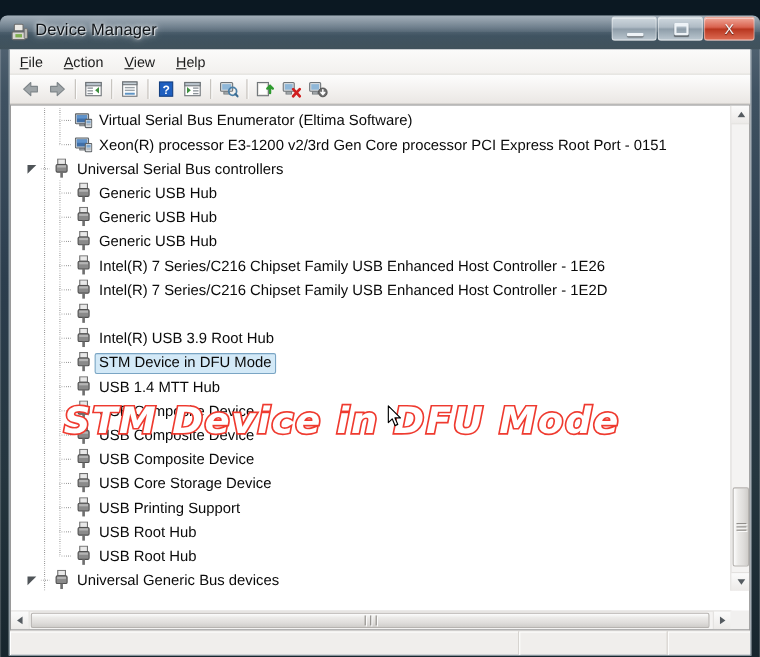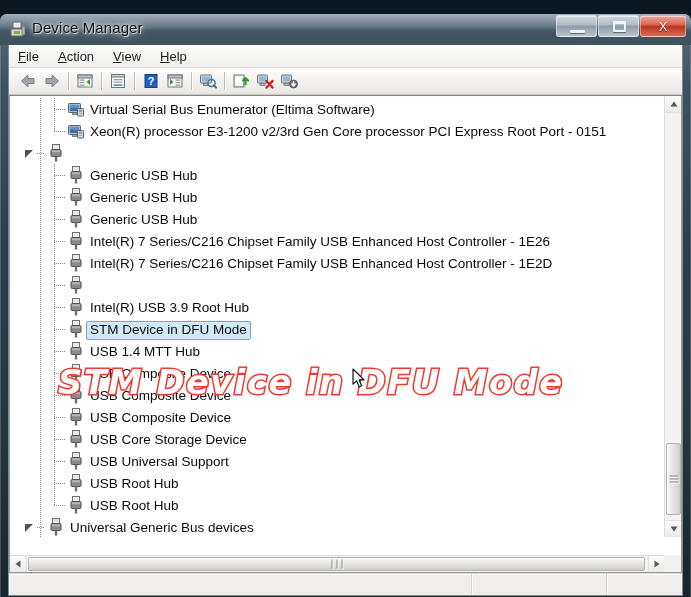--- a/index.html
+++ b/index.html
@@ -493,20 +493,21 @@
                 <div class="guide-h" style="left: 27px; width: 8px;"></div>
               </div>
               <span class="icon-holder">
                 <svg width="14" height="18" viewBox="0 0 14 18">
                   <rect x="3.5" y="0.5" width="7" height="5" fill="#e9e9e9" stroke="#6f6f6f" stroke-width="1"></rect>
                   <rect x="2" y="5.5" width="10" height="7" rx="1.2" fill="#8a8a8a" stroke="#515151" stroke-width="1"></rect>
                   <rect x="3" y="6.3" width="8" height="2" fill="#b5b5b5"></rect>
                   <rect x="5.8" y="12.5" width="2.4" height="5" fill="#6f6f6f"></rect>
                 </svg>
               </span>
+              <span class="label">Universal Serial Bus controllers</span>
             </div>
             <div class="row">
               <div class="indent" style="width: 56px;">
                 <div class="guide-v" style="left: 30px;"></div>
                 <div class="guide-v" style="left: 44px;"></div>
                 <div class="guide-h" style="left: 44px; width: 11px;"></div>
               </div>
               <span class="icon-holder">
                 <svg width="14" height="18" viewBox="0 0 14 18">
                   <rect x="3.5" y="0.5" width="7" height="5" fill="#e9e9e9" stroke="#6f6f6f" stroke-width="1"></rect>
@@ -715,21 +716,21 @@
                 <div class="guide-h" style="left: 44px; width: 11px;"></div>
               </div>
               <span class="icon-holder">
                 <svg width="14" height="18" viewBox="0 0 14 18">
                   <rect x="3.5" y="0.5" width="7" height="5" fill="#e9e9e9" stroke="#6f6f6f" stroke-width="1"></rect>
                   <rect x="2" y="5.5" width="10" height="7" rx="1.2" fill="#8a8a8a" stroke="#515151" stroke-width="1"></rect>
                   <rect x="3" y="6.3" width="8" height="2" fill="#b5b5b5"></rect>
                   <rect x="5.8" y="12.5" width="2.4" height="5" fill="#6f6f6f"></rect>
                 </svg>
               </span>
-              <span class="label">USB Universal Support</span>
+              <span class="label">USB Printing Support</span>
             </div>
             <div class="row">
               <div class="indent" style="width: 56px;">
                 <div class="guide-v" style="left: 30px;"></div>
                 <div class="guide-v" style="left: 44px;"></div>
                 <div class="guide-h" style="left: 44px; width: 11px;"></div>
               </div>
               <span class="icon-holder">
                 <svg width="14" height="18" viewBox="0 0 14 18">
                   <rect x="3.5" y="0.5" width="7" height="5" fill="#e9e9e9" stroke="#6f6f6f" stroke-width="1"></rect>

